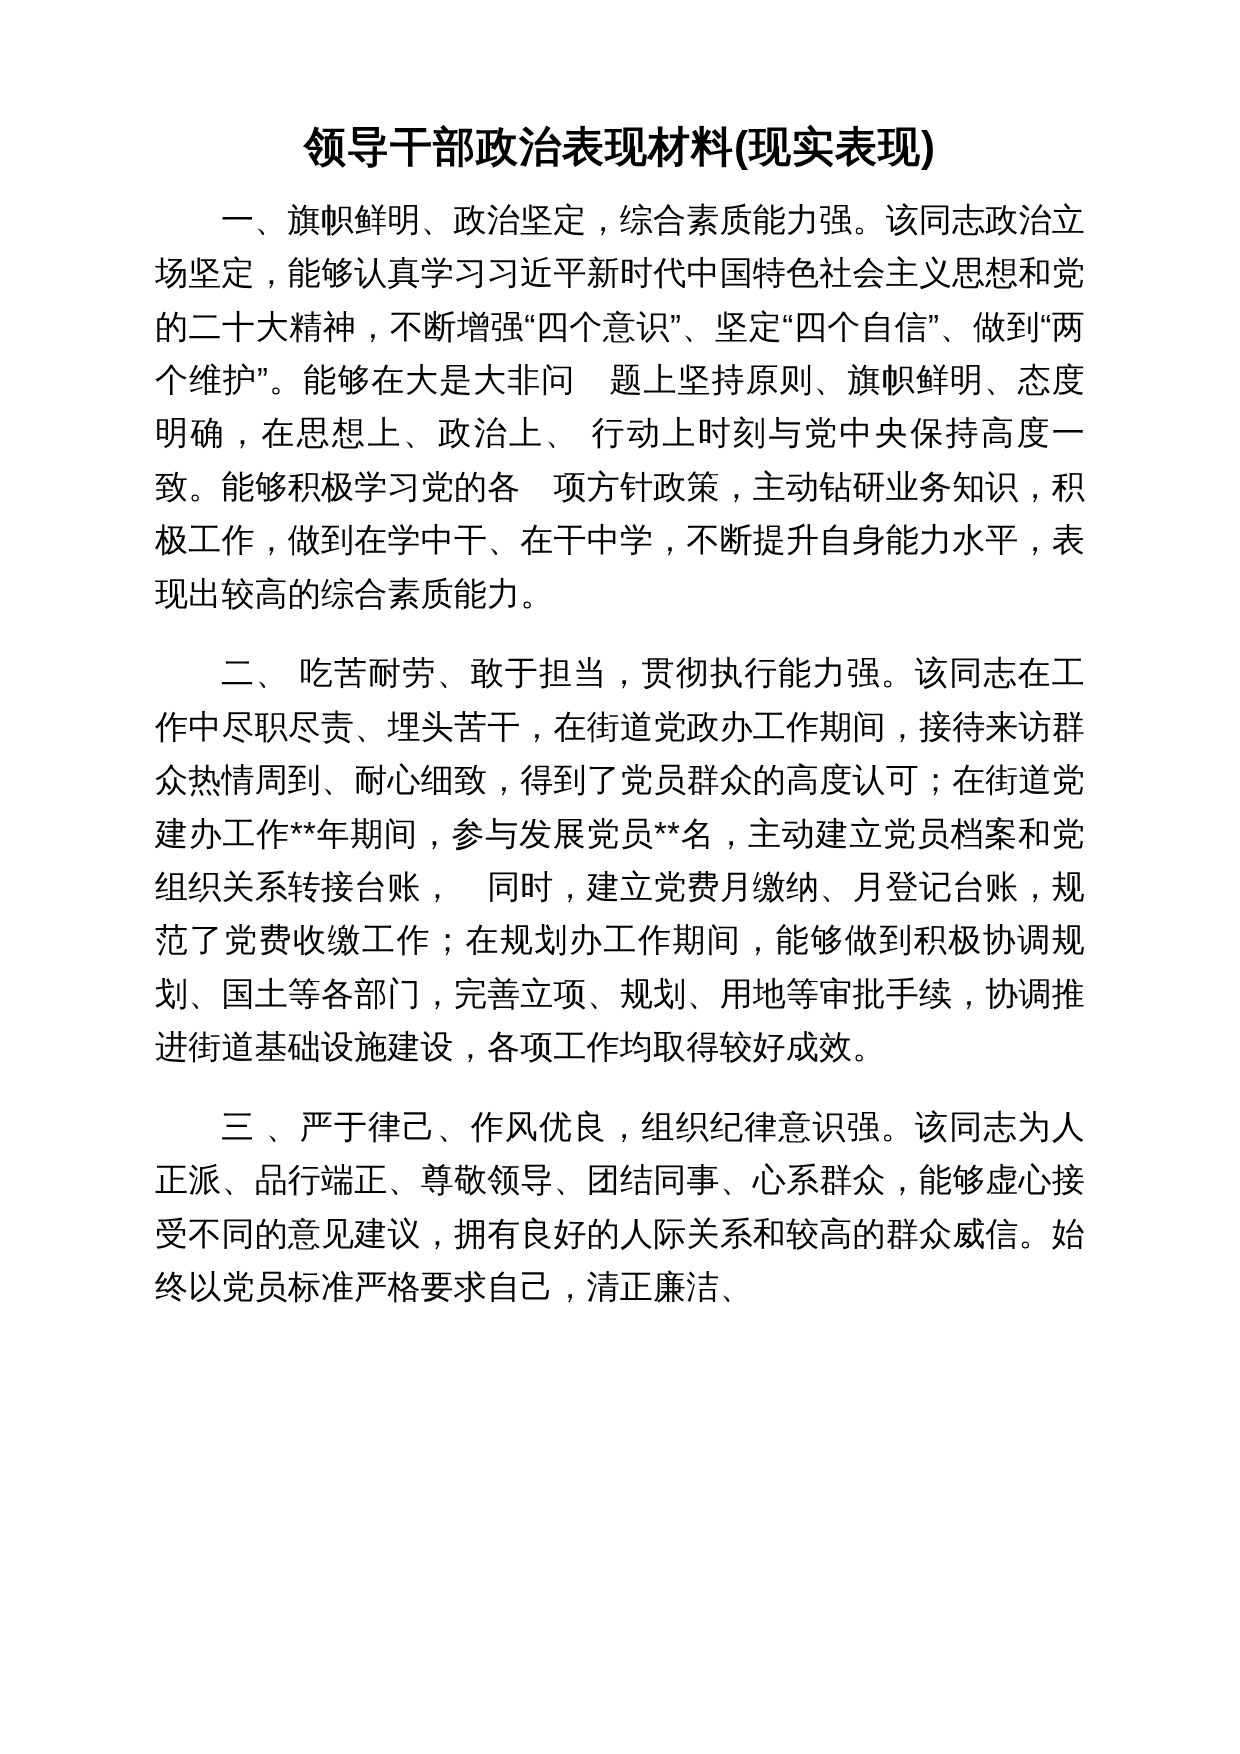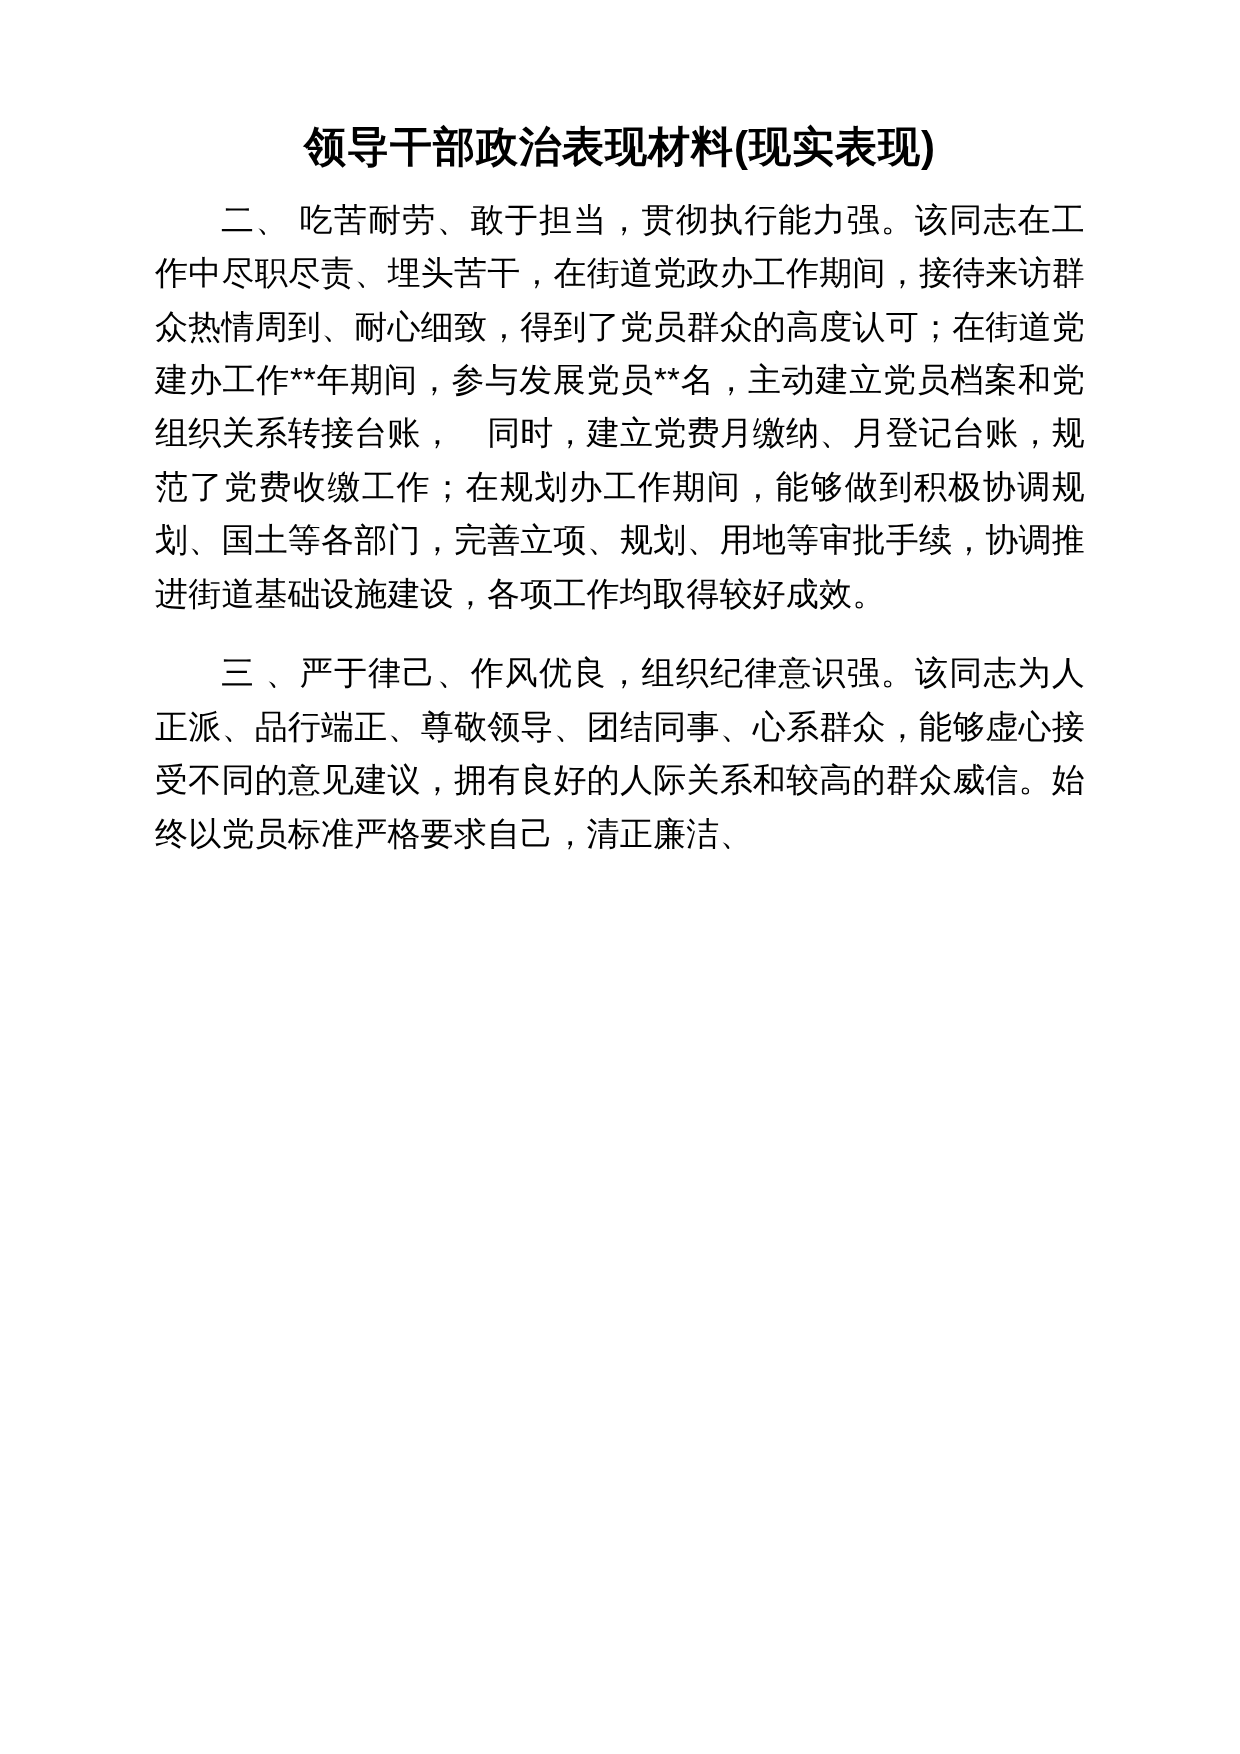--- a/index.html
+++ b/index.html
@@ -45,16 +45,17 @@
   .para:last-child {
     margin-bottom: 0;
   }
 </style>
 </head>
 <body>
 
 <div class="page">
   <h1 class="doc-title">领导干部政治表现材料(现实表现)</h1>
   <div class="body-block">
+    <p class="para">一、旗帜鲜明、政治坚定，综合素质能力强。该同志政治立场坚定，能够认真学习习近平新时代中国特色社会主义思想和党的二十大精神，不断增强“四个意识”、坚定“四个自信”、做到“两个维护”。能够在大是大非问　题上坚持原则、旗帜鲜明、态度明确，在思想上、政治上、 行动上时刻与党中央保持高度一致。能够积极学习党的各　项方针政策，主动钻研业务知识，积极工作，做到在学中干、在干中学，不断提升自身能力水平，表现出较高的综合素质能力。</p>
     <p class="para">二、 吃苦耐劳、敢于担当，贯彻执行能力强。该同志在工作中尽职尽责、埋头苦干，在街道党政办工作期间，接待来访群众热情周到、耐心细致，得到了党员群众的高度认可；在街道党建办工作**年期间，参与发展党员**名，主动建立党员档案和党组织关系转接台账，　同时，建立党费月缴纳、月登记台账，规范了党费收缴工作；在规划办工作期间，能够做到积极协调规划、国土等各部门，完善立项、规划、用地等审批手续，协调推进街道基础设施建设，各项工作均取得较好成效。</p>
     <p class="para">三 、严于律己、作风优良，组织纪律意识强。该同志为人正派、品行端正、尊敬领导、团结同事、心系群众，能够虚心接受不同的意见建议，拥有良好的人际关系和较高的群众威信。始终以党员标准严格要求自己，清正廉洁、</p>
   </div>
 </div>
 
 </body></html>

